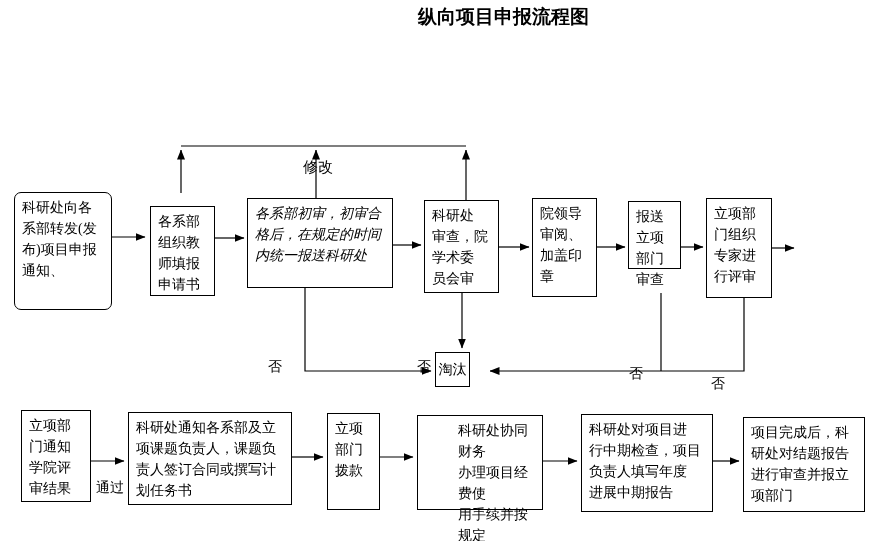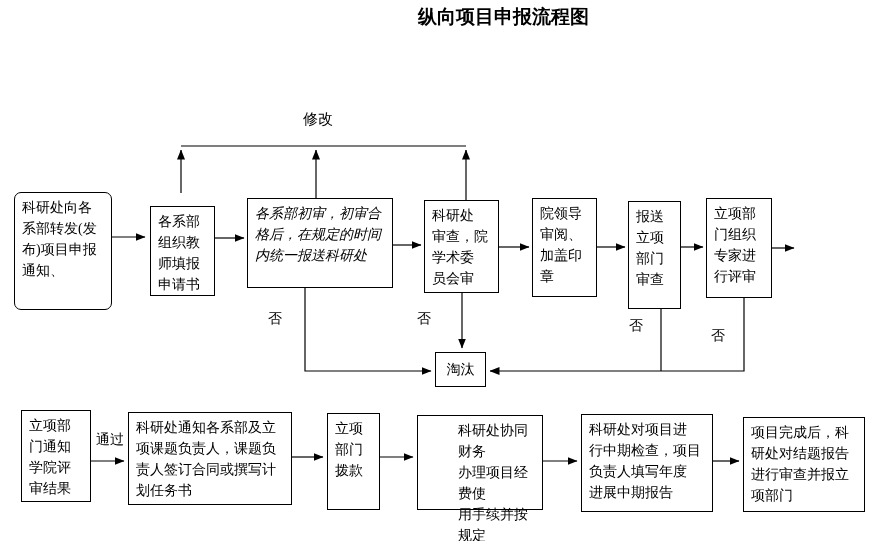--- a/index.html
+++ b/index.html
@@ -6,21 +6,21 @@
   #canvas{
     position:relative;width:886px;height:541px;background:#ffffff;
     font-family:"Liberation Serif","DejaVu Serif",serif;color:#000;overflow:hidden;
   }
   #connectors{position:absolute;left:0;top:0;width:886px;height:541px;pointer-events:none;}
   .box{
     position:absolute;border:1px solid #000;background:#fff;box-sizing:border-box;
     font-size:14px;line-height:21px;padding:4px 7px;white-space:pre-line;
   }
   .box.center{display:flex;align-items:center;justify-content:center;padding:0;white-space:nowrap;}
-  .lbl{position:absolute;font-size:14px;white-space:nowrap;}
+  .lbl{position:absolute;font-size:14px;white-space:nowrap;margin-top:48px;}
   .title{
     position:absolute;left:418px;top:4px;font-size:19px;font-weight:bold;white-space:nowrap;
   }
 </style>
 </head>
 <body>
 
 <div id="canvas">
 
   <svg id="connectors" viewBox="0 0 886 541" xmlns="http://www.w3.org/2000/svg">
@@ -71,30 +71,30 @@
 格后，在规定的时间
 内统一报送科研处</div>
   <div class="box" style="left:424px;top:200px;width:75px;height:93px;">科研处
 审查，院
 学术委
 员会审</div>
   <div class="box" style="left:532px;top:198px;width:65px;height:99px;">院领导
 审阅、
 加盖印
 章</div>
-  <div class="box" style="left:628px;top:201px;width:53px;height:108px;">报送
+  <div class="box" style="left:628px;top:201px;width:53px;height:68px;">报送
 立项
 部门
 审查</div>
   <div class="box" style="left:706px;top:198px;width:66px;height:100px;">立项部
 门组织
 专家进
 行评审</div>
 
-  <div class="box center" style="left:435px;top:352px;width:51px;height:35px;">淘汰</div>
+  <div class="box center" style="left:435px;top:352px;width:35px;height:35px;">淘汰</div>
 
   <div class="box" style="left:21px;top:410px;width:70px;height:92px;">立项部
 门通知
 学院评
 审结果</div>
   <div class="box" style="left:128px;top:412px;width:164px;height:93px;">科研处通知各系部及立
 项课题负责人，课题负
 责人签订合同或撰写计
 划任务书</div>
   <div class="box" style="left:327px;top:413px;width:53px;height:97px;">立项

